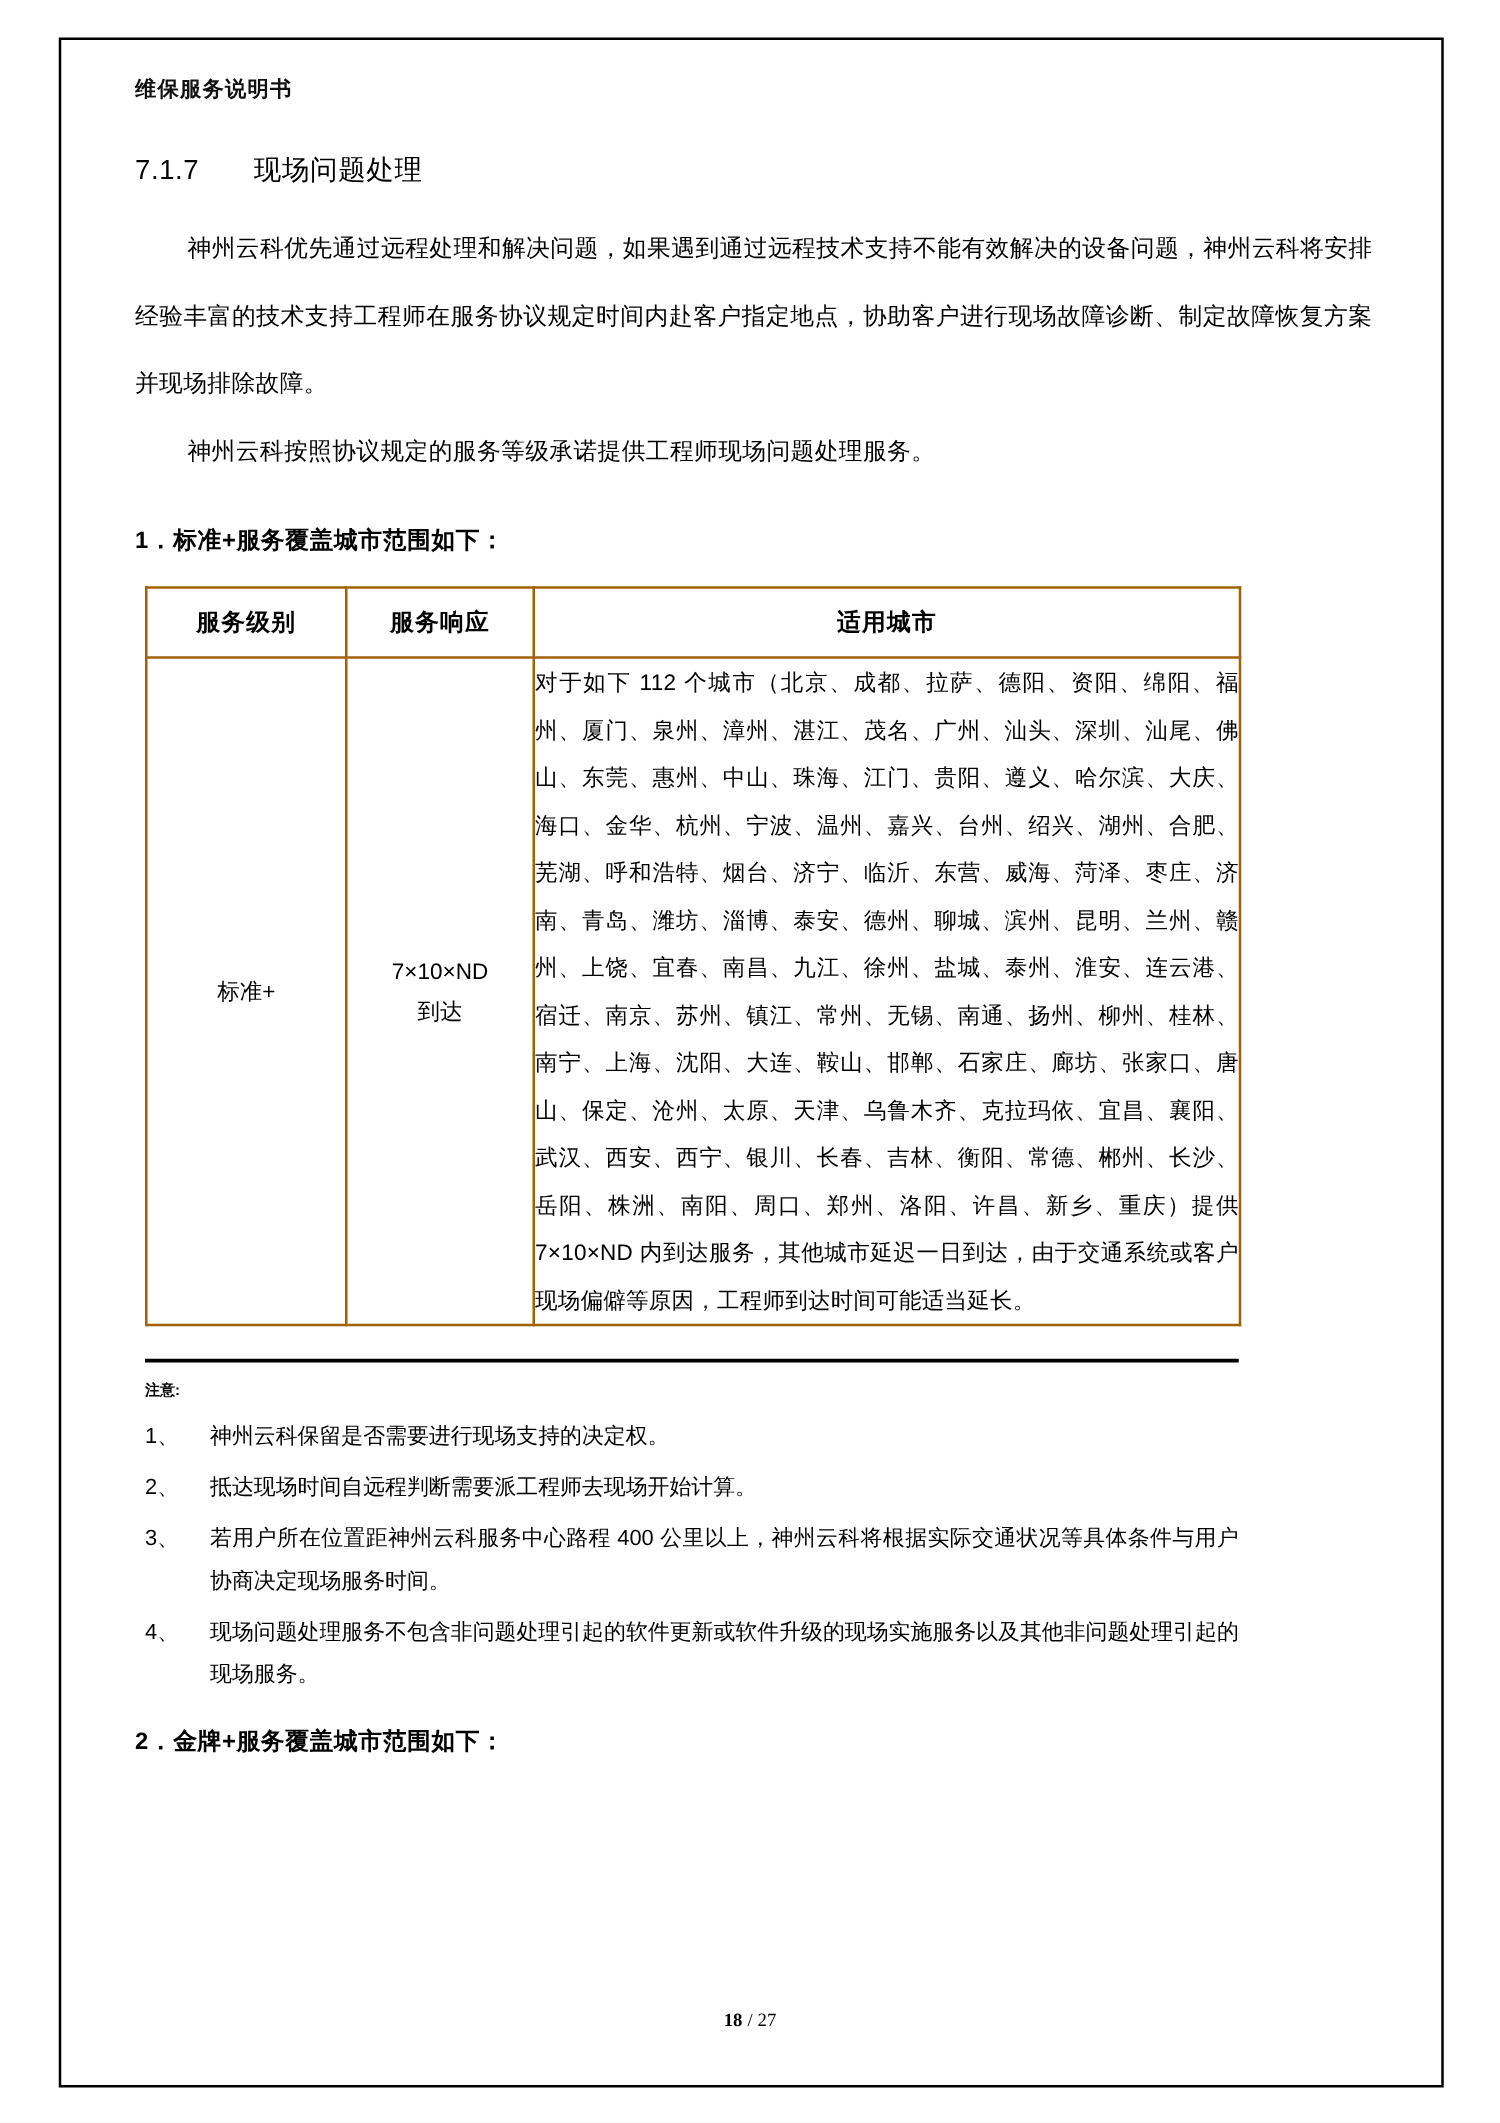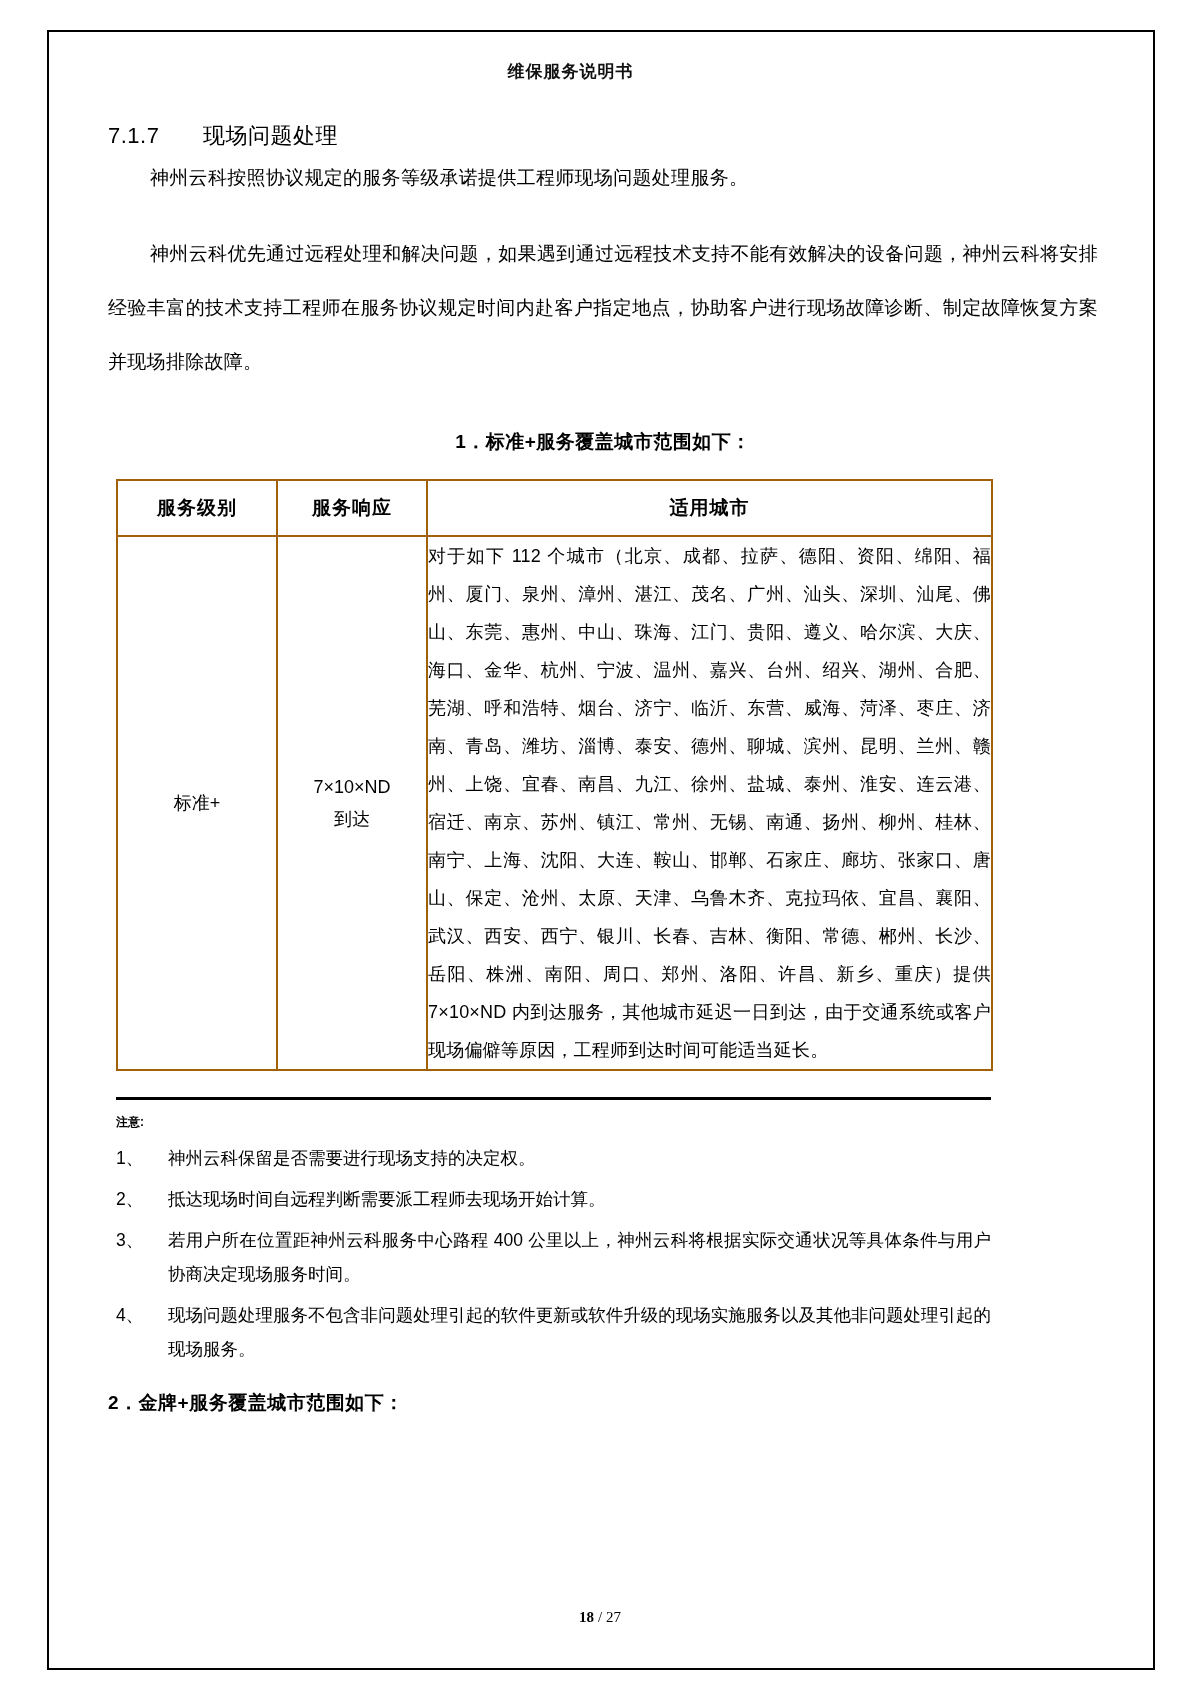--- a/index.html
+++ b/index.html
@@ -27,21 +27,21 @@
     box-sizing: border-box;
   }
   .content {
     position: absolute;
     left: 108px;
     top: 60px;
     width: 990px;
     box-sizing: border-box;
   }
   .header-right {
-    text-align: center;
+    text-align: left;
     font-size: 17px;
     letter-spacing: 1px;
     color: #111;
     padding-right: 65px;
     font-family: "Liberation Serif", serif;
     font-weight: bold;
   }
   .section-heading {
     margin-top: 38px;
     font-size: 22px;
@@ -59,23 +59,22 @@
     margin-top: 22px;
     text-align: justify;
     letter-spacing: 0.3px;
   }
   .body-para.tight {
     margin-top: 0;
   }
   .list-heading {
     font-size: 19px;
     font-weight: bold;
-    margin-top: 40px;
+    margin-top: 30px;
     letter-spacing: 0.5px;
-    text-align: center;
   }
   table.city-table {
     border-collapse: collapse;
     margin-top: 24px;
     width: 875px;
     margin-left: 8px;
     table-layout: fixed;
   }
   table.city-table th,
   table.city-table td {
@@ -165,22 +164,22 @@
   <div class="page-frame"></div>
 
   <div class="content">
 
     <div class="header-right">维保服务说明书</div>
 
     <div class="section-heading">
       <span class="num">7.1.7</span><span>现场问题处理</span>
     </div>
 
+    <div class="body-para">神州云科优先通过远程处理和解决问题，如果遇到通过远程技术支持不能有效解决的设备问题，神州云科将安排经验丰富的技术支持工程师在服务协议规定时间内赴客户指定地点，协助客户进行现场故障诊断、制定故障恢复方案并现场排除故障。</div>
     <div class="body-para tight">神州云科按照协议规定的服务等级承诺提供工程师现场问题处理服务。</div>
-    <div class="body-para">神州云科优先通过远程处理和解决问题，如果遇到通过远程技术支持不能有效解决的设备问题，神州云科将安排经验丰富的技术支持工程师在服务协议规定时间内赴客户指定地点，协助客户进行现场故障诊断、制定故障恢复方案并现场排除故障。</div>
 
     <div class="list-heading">1．标准+服务覆盖城市范围如下：</div>
 
     <table class="city-table">
       <colgroup>
         <col class="col-level">
         <col class="col-resp">
         <col class="col-cities">
       </colgroup>
       <thead>

